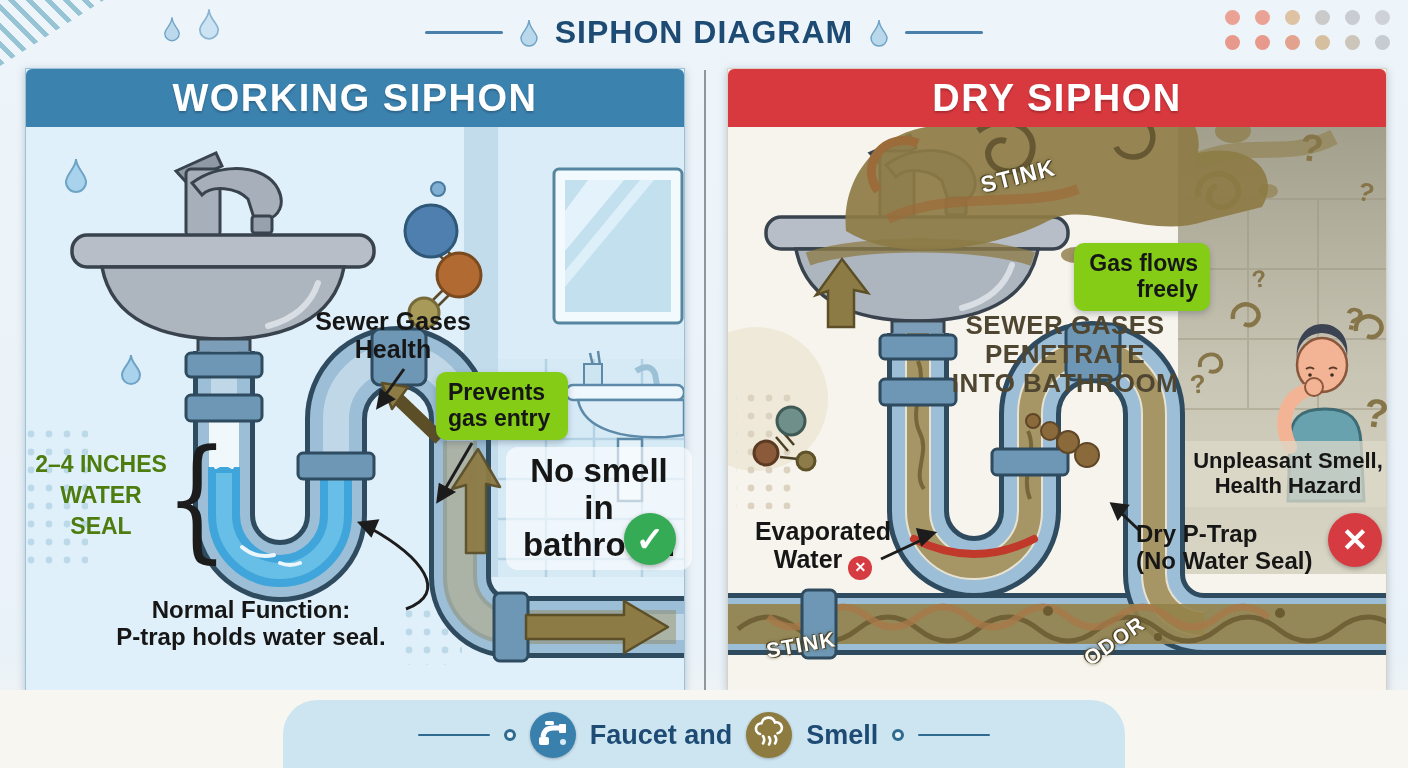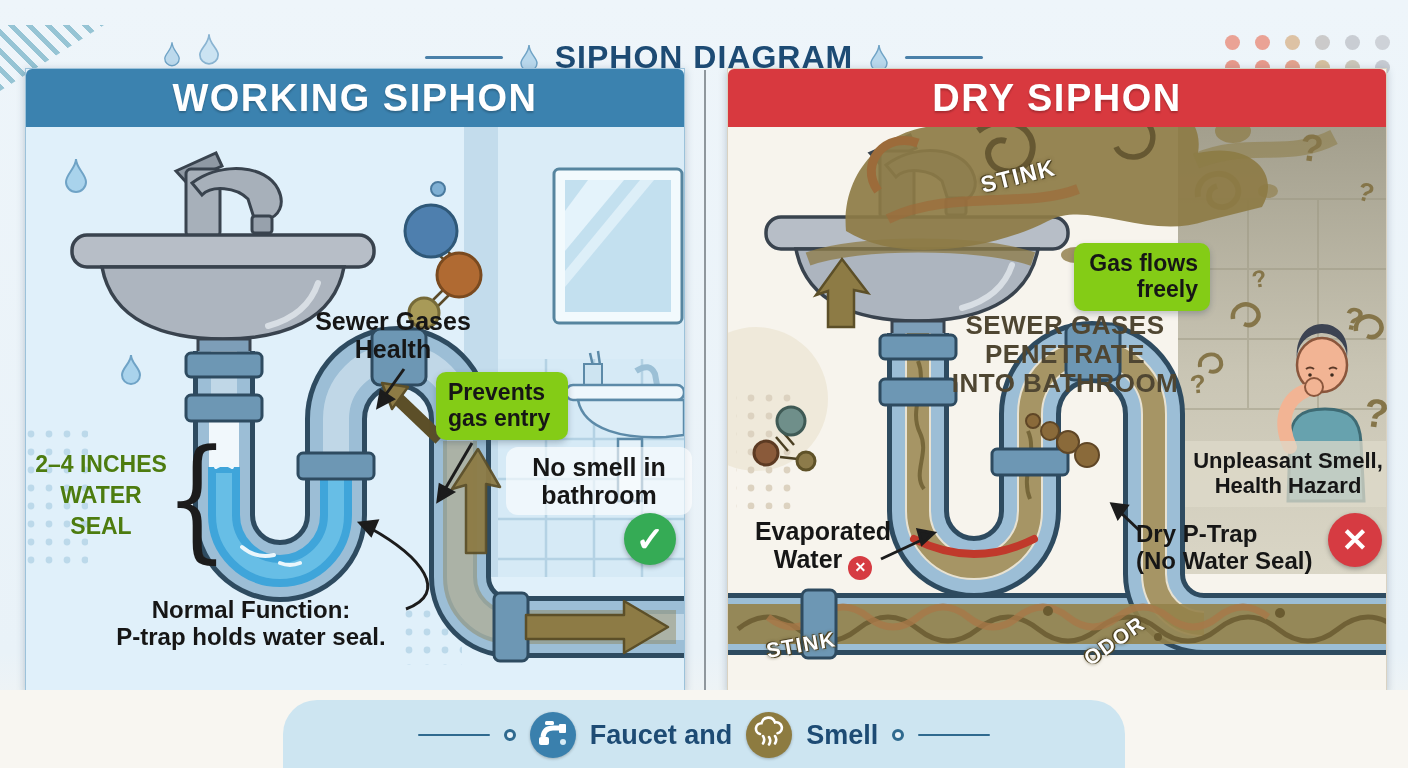--- a/index.html
+++ b/index.html
@@ -1,20 +1,20 @@
 <!DOCTYPE html>
 <html><head>
 <meta charset="utf-8">
 <style>
   html,body{margin:0;padding:0;}
   body{width:1408px;height:768px;overflow:hidden;background:#edf4f9;font-family:"Liberation Sans",sans-serif;}
   .stage{position:relative;width:1408px;height:768px;background:linear-gradient(180deg,#eef5fa 0%,#e9f2f8 85%,#f7f5f0 100%);}
 
   
-  .hdr{position:absolute;top:0;left:0;width:100%;height:68px;margin-top:25px;}
+  .hdr{position:absolute;top:0;left:0;width:100%;height:68px;}
   .corner-stripes{position:absolute;top:0;left:0;width:104px;height:66px;
     background:repeating-linear-gradient(45deg,#79b4c8 0 5px,rgba(0,0,0,0) 5px 13px);
     clip-path:polygon(0 0,100% 0,0 100%);opacity:.75;}
   .title-row{position:absolute;top:14px;left:0;width:100%;display:flex;align-items:center;justify-content:center;gap:16px;}
   .hline{width:78px;height:2.5px;background:#4a80a9;border-radius:2px;}
   h1{margin:0;font-size:32px;letter-spacing:1px;color:#1d4b74;font-weight:bold;}
   .hdrop{flex:0 0 auto;}
   .free-drop{position:absolute;}
   .dots-grid{position:absolute;top:10px;right:18px;display:grid;grid-template-columns:repeat(6,15px);grid-auto-rows:15px;gap:10px 15px;}
   .dots-grid span{width:15px;height:15px;border-radius:50%;}
@@ -204,21 +204,21 @@
     <div class="lbl box" style="left:410px;top:303px;width:108px;font-size:23px;text-align:left">
       <span class="ln">Prevents</span>
       <span class="ln">gas entry</span>
     </div>
     <div class="lbl orange" style="left:0px;top:380px;width:150px;font-size:23px;line-height:1.35">
       <span class="ln">2–4 INCHES</span>
       <span class="ln">WATER</span>
       <span class="ln">SEAL</span>
     </div>
     <span class="brace" style="left:139px;top:364px">{</span>
-    <div class="lbl soft" style="left:480px;top:378px;width:170px;font-size:25px">
+    <div class="lbl soft" style="left:480px;top:378px;width:170px;font-size:33px">
       <span class="ln">No smell in</span>
       <span class="ln">bathroom</span>
     </div>
     <div class="round-badge badge-green" style="left:598px;top:444px;width:52px;height:52px;font-size:34px">✓</div>
     <div class="lbl" style="left:70px;top:528px;width:310px;font-size:24px">
       <span class="ln">Normal Function:</span>
       <span class="ln">P-trap holds water seal.</span>
     </div>
   </section>
 

